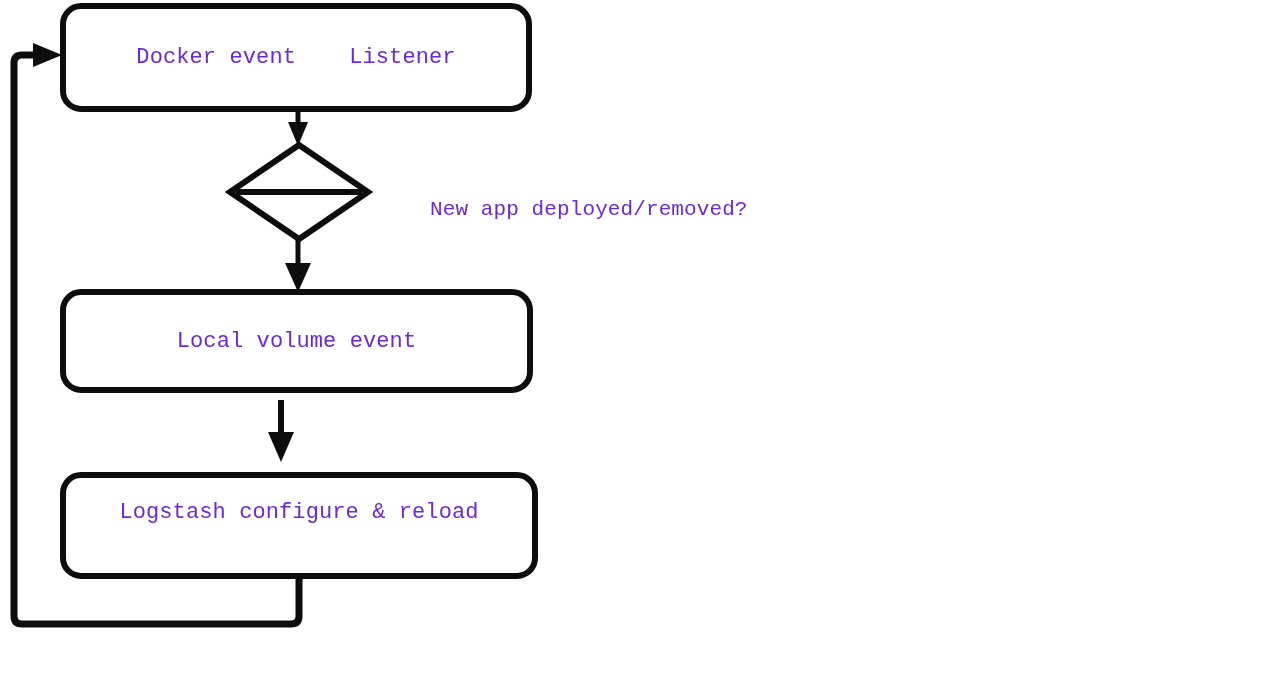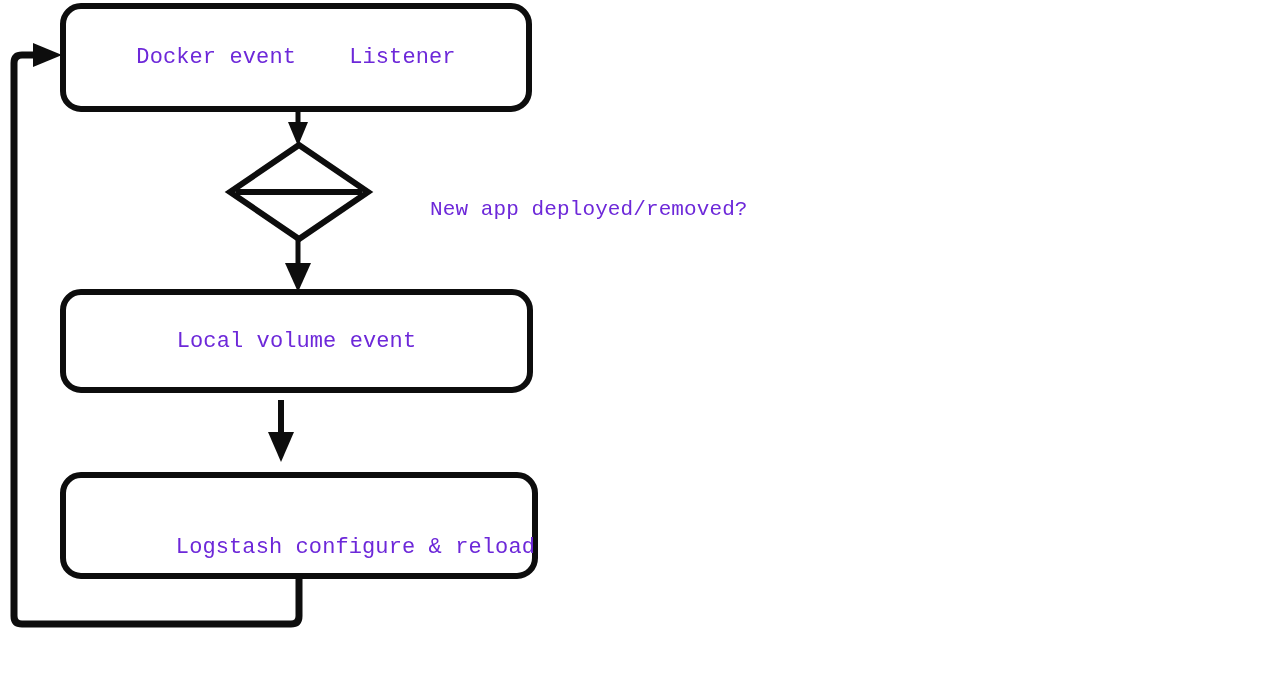--- a/index.html
+++ b/index.html
@@ -77,17 +77,17 @@
       <path d="M 299 576 L 299 616 Q 299 624 291 624 L 22 624 Q 14 624 14 616 L 14 63 Q 14 55 22 55 L 38 55" fill="none" stroke="#0d0d0d" stroke-width="7" stroke-linecap="butt"></path>
       <polygon points="62,55 33,43 33,67" fill="#0d0d0d"></polygon>
     </g>
 
   </svg>
 
   <div class="node-label node-box-label" style="left:63px; top:47px; width:466px;">Docker event    Listener</div>
 
   <div class="node-label node-box-label" style="left:63px; top:331px; width:467px;">Local volume event</div>
 
-  <div class="node-label node-box-label" style="left:63px; top:537px; width:472px;text-align:right;">Logstash configure &amp; reload</div>
+  <div class="node-label node-box-label" style="left:63px; top:502px; width:472px;">Logstash configure &amp; reload</div>
 
   <div class="node-label edge-label" style="left:386px; top:199px; width:400px;margin-left:44px;">New app deployed/removed?</div>
 
 </div>
 
 </body></html>

